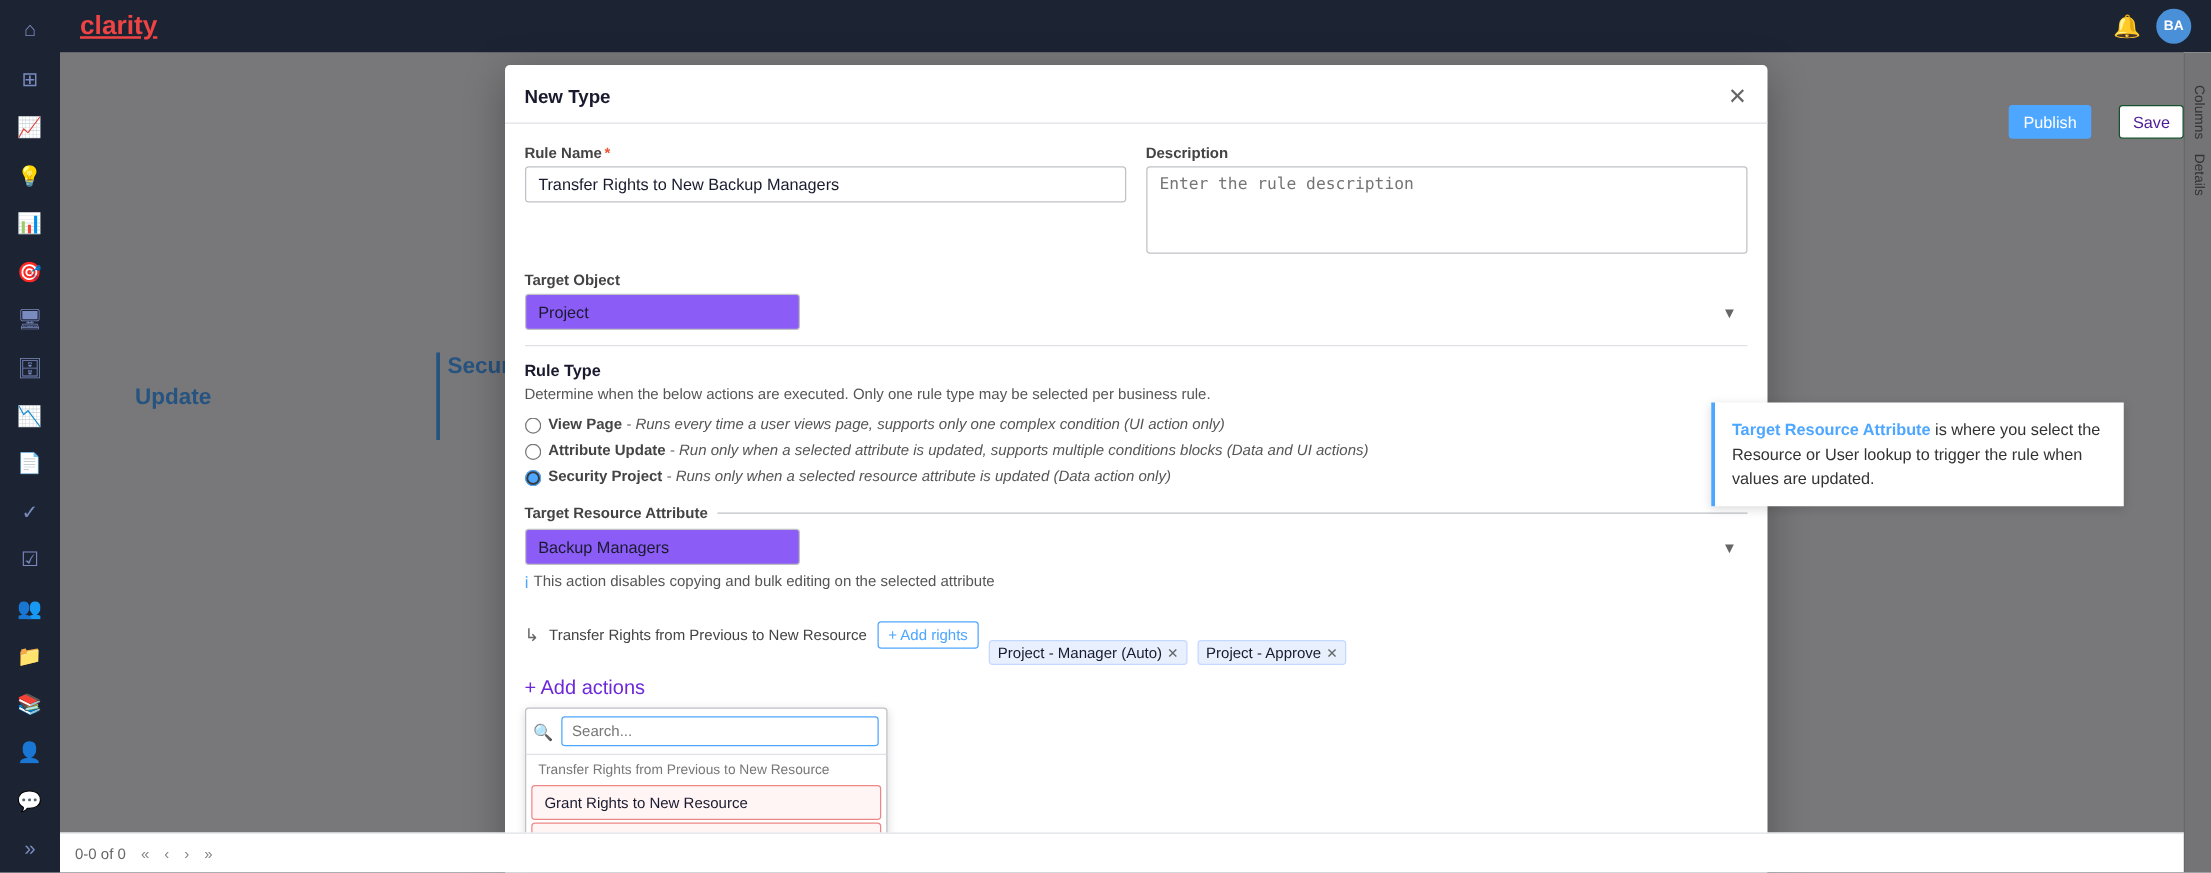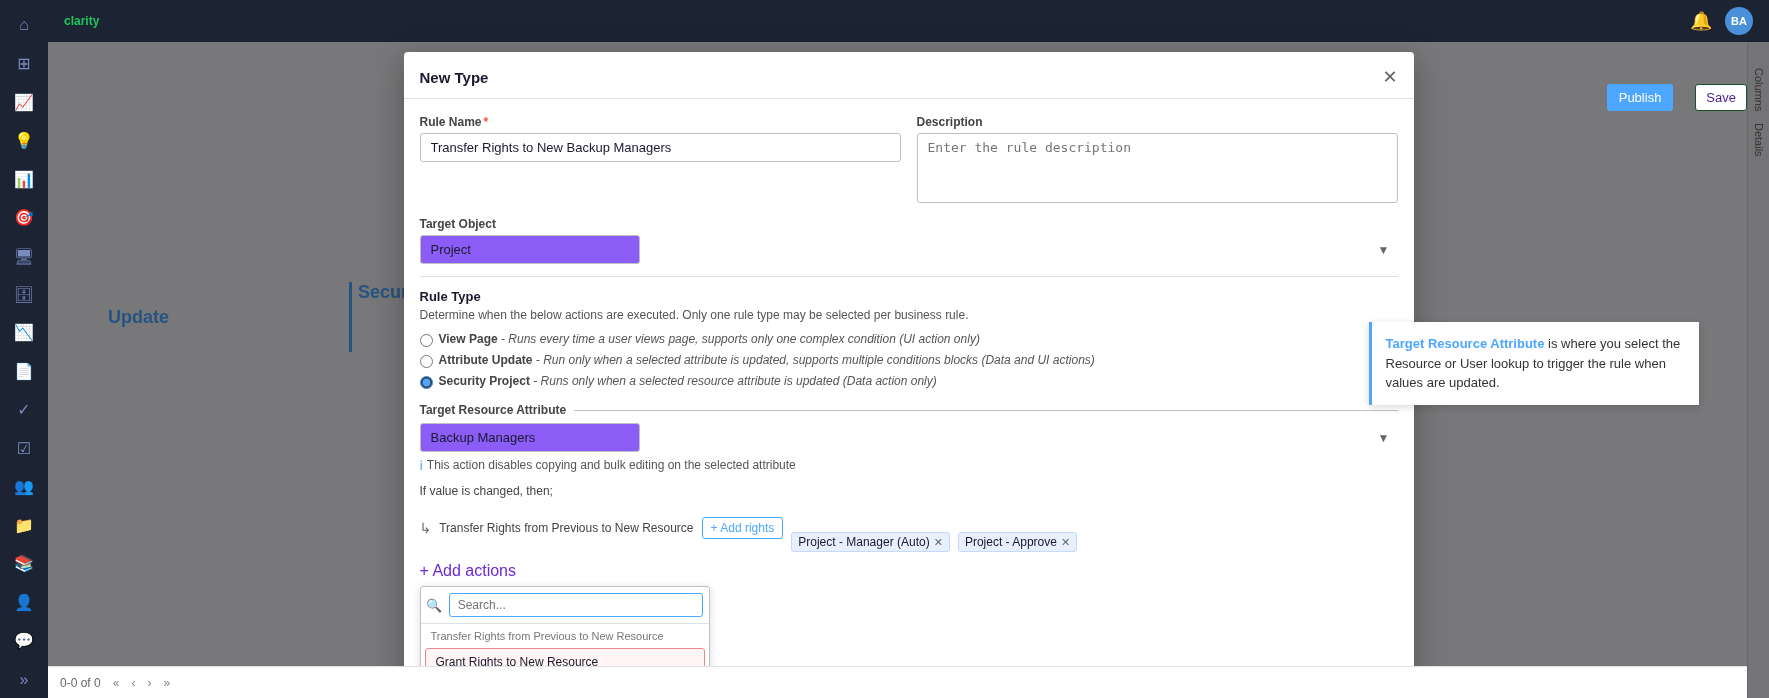--- a/index.html
+++ b/index.html
@@ -12,21 +12,21 @@
     .sidebar { width: 48px; background: #1c2333; display: flex; flex-direction: column; align-items: center; padding-top: 8px; gap: 4px; flex-shrink: 0; }
     .sidebar-icon { width: 36px; height: 36px; display: flex; align-items: center; justify-content: center; color: #7a8bbf; border-radius: 4px; cursor: pointer; font-size: 16px; }
     .sidebar-icon.active { color: #4da6ff; }
     .sidebar-bottom { margin-top: auto; }
 
     
     .main-area { flex: 1; display: flex; flex-direction: column; background: #f0f1f4; position: relative; }
 
     
     .top-bar { height: 42px; background: #1c2333; display: flex; align-items: center; padding: 0 16px; color: white; }
-    .top-bar-logo { font-size: 12px; font-weight: 600; color: #22c55e; flex: 1; }
+    .top-bar-logo { font-size: 21px; font-weight: 600; color: #ef4444; flex: 1; text-decoration: underline; }
     .top-bar-icons { display: flex; align-items: center; gap: 12px; }
     .top-bar-icon { color: #aab; font-size: 18px; cursor: pointer; }
     .avatar { width: 28px; height: 28px; border-radius: 50%; background: #4a90d9; display: flex; align-items: center; justify-content: center; color: white; font-size: 11px; font-weight: 700; cursor: pointer; }
 
     
     .page-content { flex: 1; display: flex; position: relative; }
     .update-text { color: #4da6ff; font-size: 18px; font-weight: 600; }
     .security-text { color: #4da6ff; font-size: 18px; font-weight: 600; position: absolute; left: 250px; top: 0; }
     .blue-line { position: absolute; left: 310px; top: 0; width: 3px; height: 60px; background: #4da6ff; }
 
@@ -243,21 +243,20 @@
                 </select>
                 <span class="select-arrow">▼</span>
               </div>
               <div class="info-msg">
                 <span class="info-icon">ℹ</span>
                 <span>This action disables copying and bulk editing on the selected attribute</span>
               </div>
             </div>
 
             <div class="condition-section">
-              <div class="condition-label">If value is changed, then;</div>
               <div class="action-row">
                 <span class="action-arrow">↳</span>
                 <span class="action-name">Transfer Rights from Previous to New Resource</span>
                 <button class="add-rights-btn">+ Add rights</button>
                 <div class="tag">
                   <span>Project - Manager (Auto)</span>
                   <span class="tag-close">✕</span>
                 </div>
                 <div class="tag">
                   <span>Project - Approve</span>

